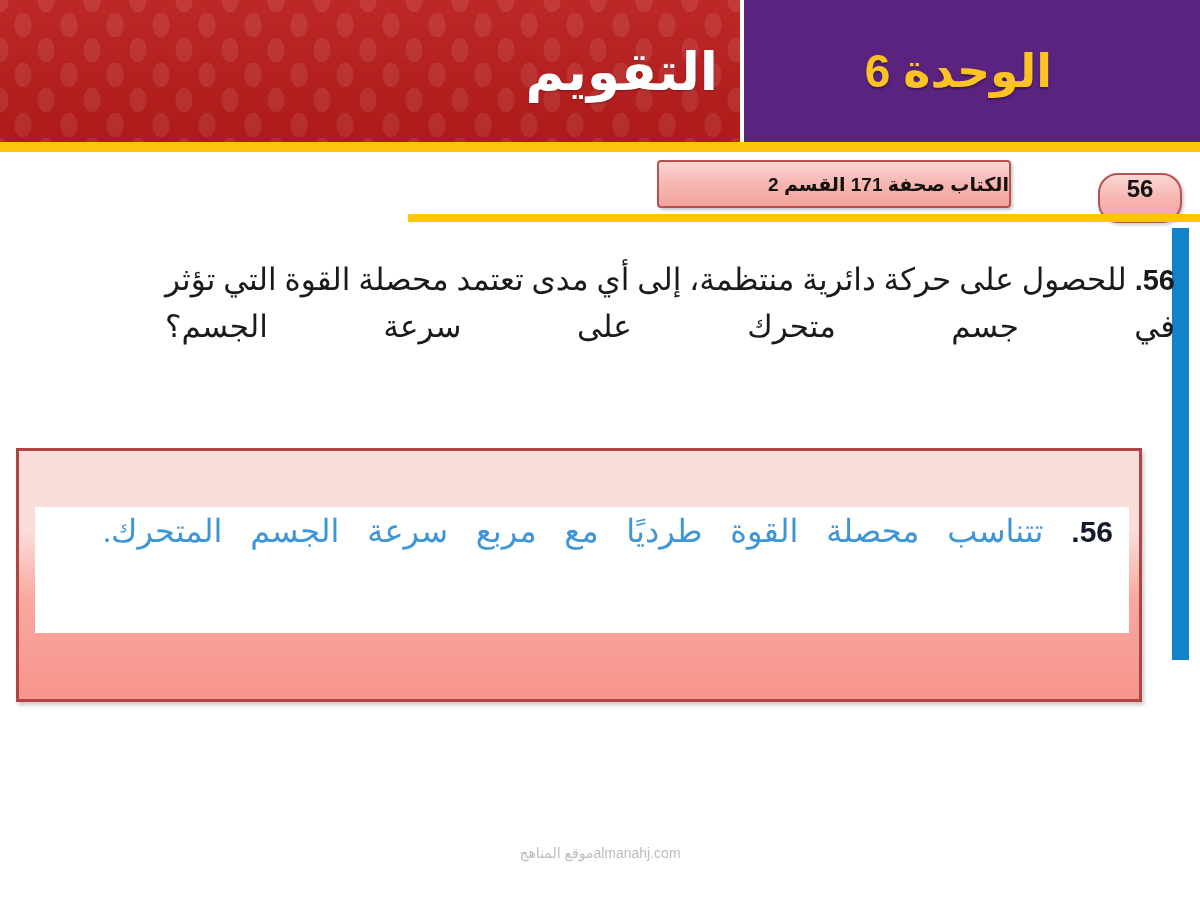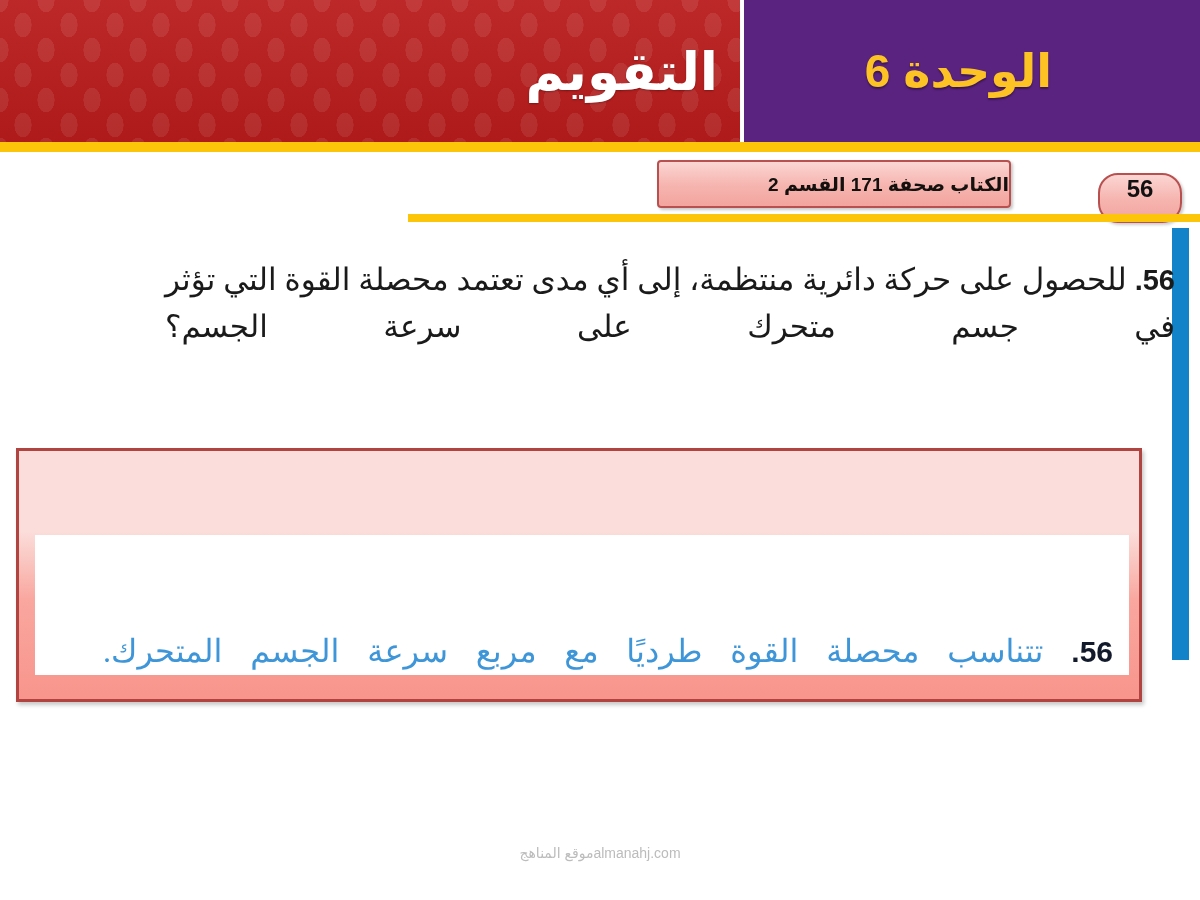--- a/index.html
+++ b/index.html
@@ -200,27 +200,26 @@
     border: 3px solid #b04440;
     background: linear-gradient(180deg, #fbdedb 0%, #fbdedb 32%, #f9a79f 60%, #f8958c 100%);
     box-shadow: 2px 3px 4px rgba(0,0,0,0.22);
     box-sizing: border-box;
   }
   .answer-inner {
     position: absolute;
     left: 16px;
     top: 56px;
     width: 1094px;
-    height: 140px;
+    height: 126px;
     background: #ffffff;
     box-sizing: border-box;
     display: flex;
-    align-items: flex-end;
+    align-items: flex-start;
     justify-content: flex-end;
-    margin-top: 28px;
   }
   .answer-text {
     direction: rtl;
     text-align: justify;
     text-align-last: justify;
     width: 1038px;
     padding: 0 16px 0 12px;
     box-sizing: border-box;
     color: #3e96d8;
     font-family: "Liberation Serif", "DejaVu Serif", serif;

